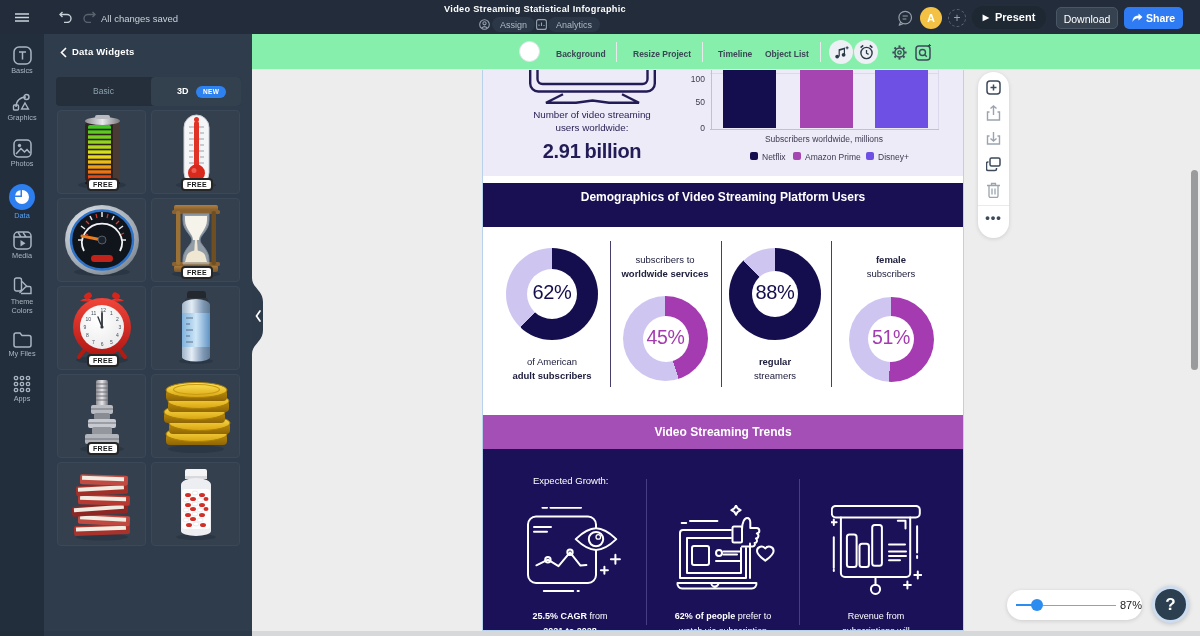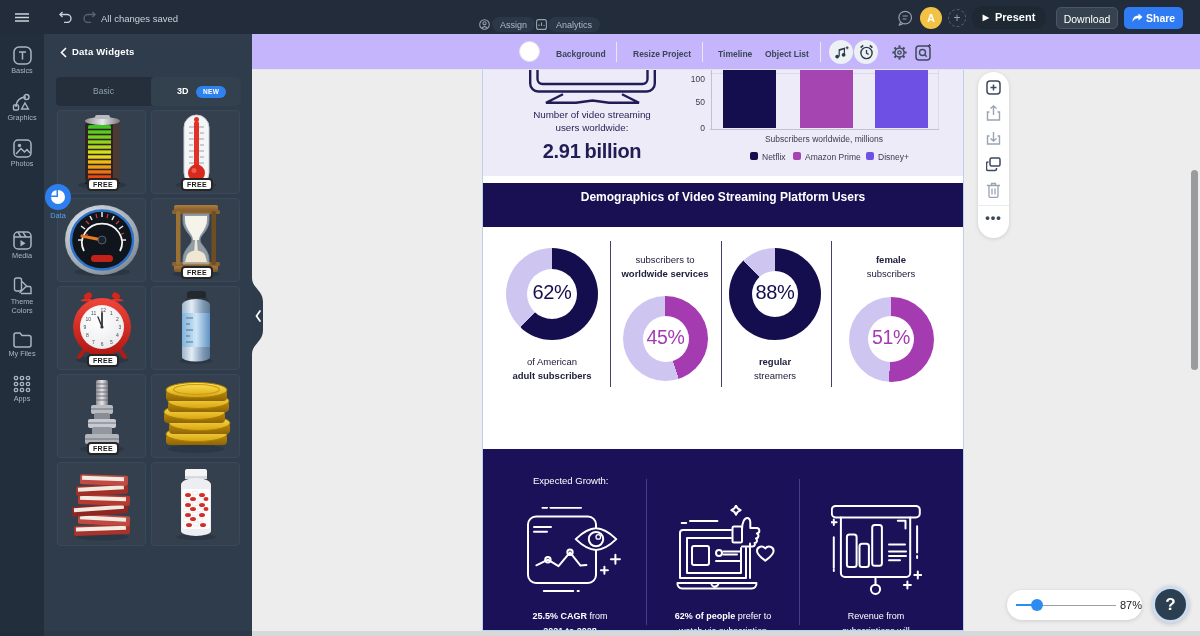--- a/index.html
+++ b/index.html
@@ -16,21 +16,21 @@
   .rail-item { position:absolute; left:0; width:44px; text-align:center; }
   .rail-label { font-size:7.3px; color:#aab6c2; line-height:8.5px; }
   .rail-ico { display:block; margin:0 auto 2px auto; }
 
   
   #panel { position:absolute; left:44px; top:34px; width:208px; height:602px; background:#2e3c4c; z-index:20; }
   .tile { position:absolute; width:89px; height:84px; background:#34404e; border:1px solid #3b4857; border-radius:4px; }
   .free { position:absolute; background:#fff; border:2px solid #262626; border-radius:4px; color:#1c1c1c; font-size:7px; font-weight:bold; padding:1px 4px 1px 4px; letter-spacing:0.3px; }
 
   
-  #toolbar { position:absolute; left:252px; top:34px; width:948px; height:36px; background:#c4b5fd; border-bottom:1px solid #e4e6e8; z-index:20; }
+  #toolbar { position:absolute; left:252px; top:34px; width:948px; height:36px; background:#86efac; border-bottom:1px solid #e4e6e8; z-index:20; }
   .tbi { color:#3a4754; font-size:8.5px; font-weight:bold; position:absolute; top:14.5px; }
   .tsep { position:absolute; top:8px; width:1px; height:20px; background:#e7e9ec; }
   .iccirc { position:absolute; top:6px; width:24px; height:24px; border-radius:50%; background:#edf0f4; }
 
   
   #page { position:absolute; left:483px; top:70px; width:480px; height:560px; background:#ffffff; outline:1px solid #b9d2ec; z-index:5; overflow:hidden; }
   .navybanner { position:absolute; left:0; width:480px; background:#191053; color:#fff; text-align:center; font-weight:bold; }
   .lab { position:absolute; font-size:9.5px; color:#20203f; line-height:13.5px; text-align:center; }
 
   
@@ -57,20 +57,21 @@
   <svg class="abs" style="left:59px;top:11px" width="13" height="12" viewBox="0 0 13 12">
       <path d="M3.5 1 L1 3.5 L3.5 6" fill="none" stroke="#c8d0d9" stroke-width="1.4"></path>
       <path d="M1 3.5 H8 a4 4 0 0 1 0 8 H5" fill="none" stroke="#c8d0d9" stroke-width="1.4"></path>
     </svg>
   <svg class="abs" style="left:83px;top:11px" width="13" height="12" viewBox="0 0 13 12">
       <path d="M9.5 1 L12 3.5 L9.5 6" fill="none" stroke="#59636f" stroke-width="1.4"></path>
       <path d="M12 3.5 H5 a4 4 0 0 0 0 8 H8" fill="none" stroke="#59636f" stroke-width="1.4"></path>
     </svg>
   <div class="abs tb-txt" style="left:101px;top:12.5px;">All changes saved</div>
 
+  <div class="abs" style="left:0;top:4px;width:1070px;text-align:center;color:#fff;font-size:9.2px;font-weight:bold;letter-spacing:0.28px;">Video Streaming Statistical Infographic</div>
 
   <svg class="abs" style="left:479px;top:18.5px" width="11" height="11" viewBox="0 0 11 11">
       <circle cx="5.5" cy="5.5" r="4.8" fill="none" stroke="#97a2af" stroke-width="1.1"></circle>
       <circle cx="5.5" cy="4.3" r="1.6" fill="none" stroke="#97a2af" stroke-width="1.1"></circle>
       <path d="M2.8 9 Q5.5 6.2 8.2 9" fill="none" stroke="#97a2af" stroke-width="1.1"></path>
     </svg>
   <div class="abs" style="left:492px;top:17px;background:#2b3746;border-radius:8px;padding:2.5px 8px;color:#aeb9c5;font-size:9px;">Assign</div>
   <svg class="abs" style="left:536px;top:18.5px" width="11" height="11" viewBox="0 0 11 11">
       <rect x="0.6" y="0.6" width="9.8" height="9.8" rx="2" fill="none" stroke="#97a2af" stroke-width="1.1"></rect>
       <path d="M3 7 V5.4 M5.5 7 V3.6 M8 7 V6" stroke="#97a2af" stroke-width="1.1"></path>
@@ -116,21 +117,21 @@
 
   <div class="rail-item" style="top:105px;">
     <svg class="rail-ico" width="19" height="19" viewBox="0 0 19 19">
         <rect x="1" y="1" width="17" height="17" rx="4" fill="none" stroke="#a9b5c1" stroke-width="1.5"></rect>
         <circle cx="6.5" cy="6.5" r="1.7" fill="#a9b5c1"></circle>
         <path d="M3 15 L8 9.5 L11.5 13 L14 10.5 L17 14" fill="none" stroke="#a9b5c1" stroke-width="1.5"></path>
       </svg>
     <div class="rail-label">Photos</div>
   </div>
 
-  <div class="rail-item" style="top:150px;margin-left:36px;">
+  <div class="rail-item" style="top:150px;">
     <div style="width:26px;height:26px;border-radius:50%;background:#2d7ff0;margin:0 auto 2px auto;position:relative;">
       <svg style="position:absolute;left:6px;top:6px" width="14" height="14" viewBox="0 0 14 14">
           <path d="M7 0 A7 7 0 1 1 0 7 L 7 7 Z" fill="#fff"></path>
           <path d="M5.5 0.2 A6 6 0 0 0 0.2 5.5 L 5.5 5.5 Z" fill="#fff"></path>
         </svg>
     </div>
     <div class="rail-label" style="color:#56a0f2;">Data</div>
   </div>
 
   <div class="rail-item" style="top:197px;">
@@ -608,20 +609,21 @@
     <div class="abs" style="left:269px;top:201px;width:46px;height:46px;border-radius:50%;background:#fff;"></div>
     <div class="abs" style="left:246px;top:211px;width:92px;text-align:center;font-size:20px;color:#150e4e;letter-spacing:-0.3px;">88%</div>
     <div class="lab" style="left:242px;top:285px;width:100px;"><b>regular</b><br>streamers</div>
 
     <div class="lab" style="left:358px;top:183px;width:100px;"><b>female</b><br>subscribers</div>
     <div class="abs" style="left:365.5px;top:226.5px;width:85px;height:85px;border-radius:50%;background:conic-gradient(#a43bb1 0deg 183.6deg, #cfc5f1 183.6deg 360deg);"></div>
     <div class="abs" style="left:385px;top:246px;width:46px;height:46px;border-radius:50%;background:#fff;"></div>
     <div class="abs" style="left:365.5px;top:256px;width:85px;text-align:center;font-size:19.5px;color:#a43bb1;letter-spacing:-0.3px;">51%</div>
   </div>
 
+  <div class="abs" style="left:0;top:345px;width:480px;height:34px;background:#a44fb5;color:#fff;font-weight:bold;font-size:12px;text-align:center;line-height:34px;">Video Streaming Trends</div>
 
   <div class="abs" style="left:0;top:379px;width:480px;height:181px;background:#1a1159;"></div>
   <div id="trends">
     <div class="abs" style="left:50px;top:405px;font-size:9.5px;color:#ffffff;">Expected Growth:</div>
     <div class="abs" style="left:163px;top:409px;width:1px;height:146px;background:#453e86;"></div>
     <div class="abs" style="left:316px;top:409px;width:1px;height:146px;background:#453e86;"></div>
 
     <svg class="abs" style="left:44px;top:437px" width="95" height="88" viewBox="0 0 95 88">
       <g fill="none" stroke="#ffffff" stroke-width="2" stroke-linecap="round" stroke-linejoin="round">
         <path d="M15.5 0.8 h4.5 M23.5 0.8 h30.5"></path>

